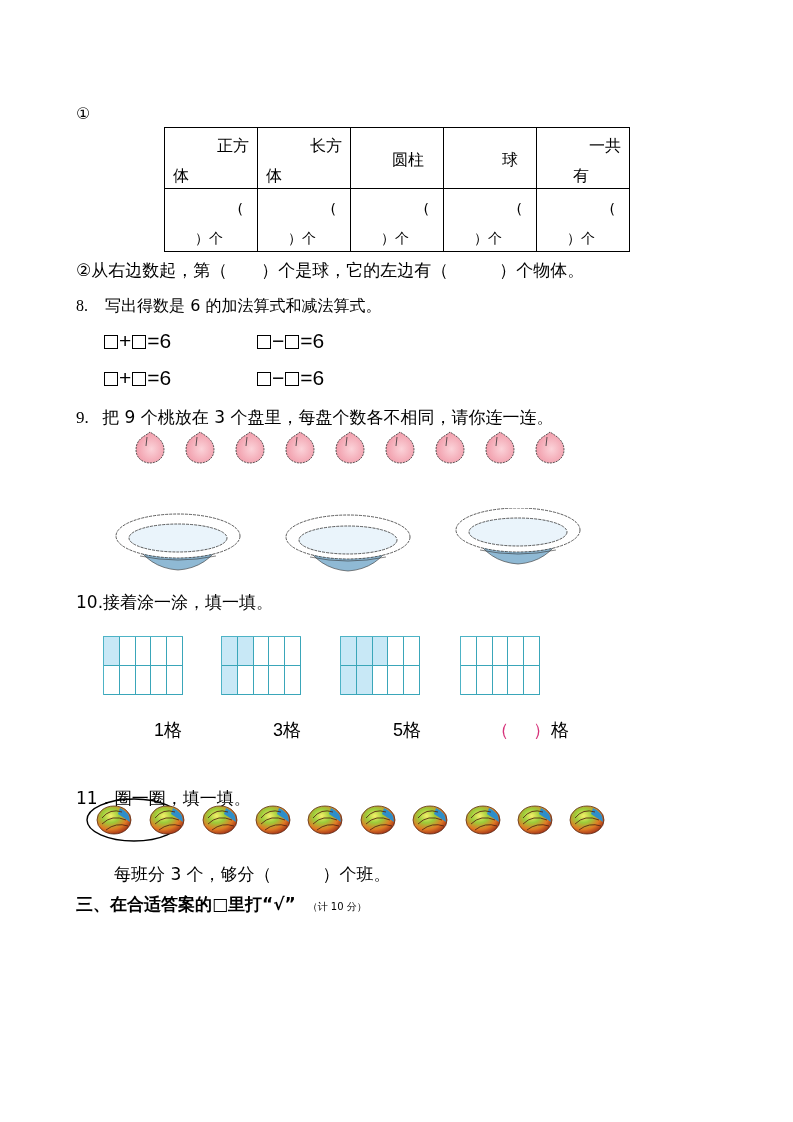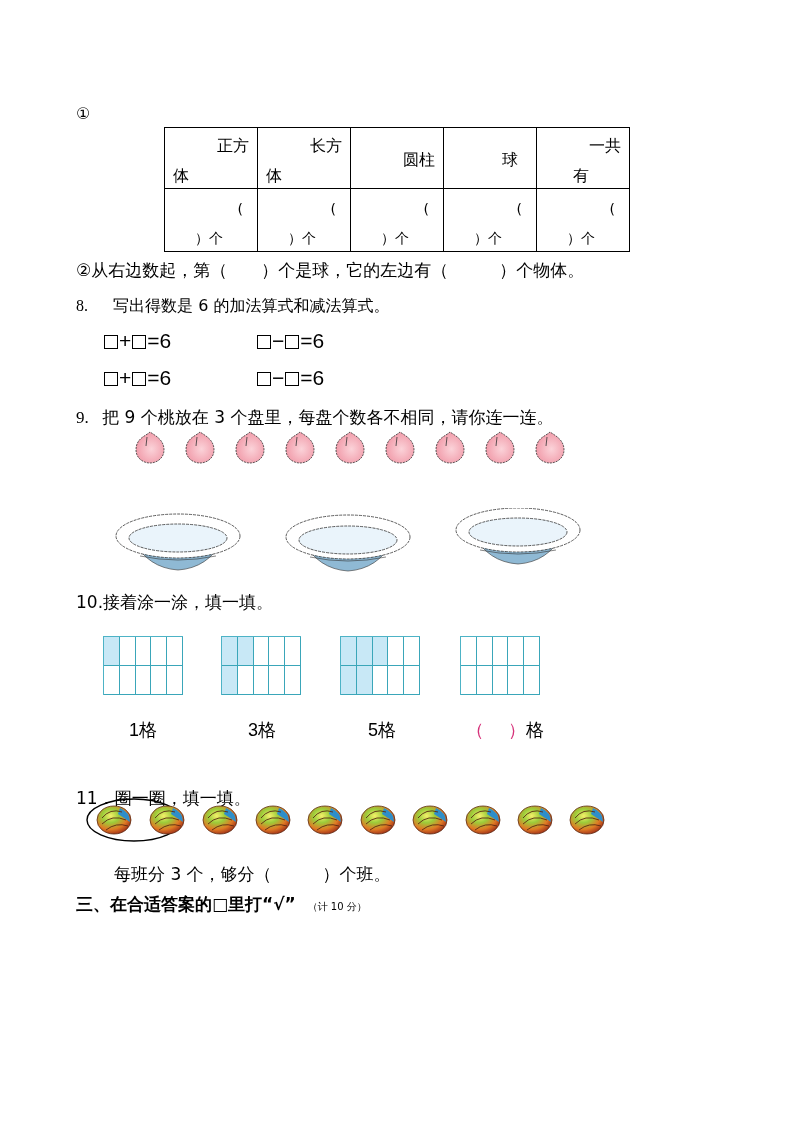--- a/index.html
+++ b/index.html
@@ -9,35 +9,35 @@
     .txt { font-size: 16px; line-height: 20px; white-space: nowrap; }
     .serif-num { font-family: "Liberation Serif", "DejaVu Serif", serif; }
 
     
     .shape-table { position: absolute; left: 164px; top: 127px; border-collapse: collapse; padding-left: 28px; }
     .shape-table td { border: 1px solid #000; width: 92px; padding: 0; font-size: 16px; vertical-align: top; position: relative; }
     .shape-table tr.head td { height: 60px; }
     .shape-table tr.vals td { height: 62px; }
     .cell-l1 { position: absolute; right: 8px; top: 8px; white-space: nowrap; }
     .cell-l2 { position: absolute; left: 8px; top: 38px; white-space: nowrap; }
-    .cell-mid { position: absolute; right: 8px; top: 22px; white-space: nowrap; }
+    .cell-mid { position: absolute; right: 19px; top: 22px; white-space: nowrap; }
     .cell-paren-open { position: absolute; right: 14px; top: 12px; font-size: 14px; }
     .cell-paren-close { position: absolute; left: 30px; top: 41px; font-size: 14px; white-space: nowrap; }
 
     .eq { font-family: "Liberation Sans", sans-serif; font-size: 21px; line-height: 24px; white-space: nowrap; }
     .sq { display: inline-block; width: 12px; height: 12px; border: 1px solid #000; vertical-align: -1px; margin: 0 1px; }
 
     
     .grid { position: absolute; width: 80px; height: 59px; display: grid;
             grid-template-columns: repeat(5, 1fr); grid-template-rows: repeat(2, 1fr);
             border-top: 1px solid #4db3c6; border-left: 1px solid #4db3c6; box-sizing: border-box; }
     .grid .c { border-right: 1px solid #3aa6b9; border-bottom: 1px solid #3aa6b9; }
     .grid .c.on { background: #c8e8f6; }
 
-    .grid-label { font-family: "Liberation Sans", sans-serif; font-size: 18px; white-space: nowrap; }
+    .grid-label { font-family: "Liberation Sans", sans-serif; font-size: 18px; white-space: nowrap; margin-left: 25px; }
     .pink { color: #d6327a; }
 
     .heading { font-weight: bold; font-size: 17px; white-space: nowrap; }
     .small-note { font-size: 10px; font-weight: normal; }
   </style>
 </head>
 <body>
 
 <div class="abs txt" style="left:76px; top:104px;">①</div>
 
@@ -85,21 +85,21 @@
       <span class="cell-paren-close">）个</span>
     </td>
   </tr>
 </tbody>
   </table>
 
 <div class="abs txt" style="left:76px; top:260px; font-size:17px;text-align:center;">②从右边数起，第（　　）个是球，它的左边有（　　　）个物体。</div>
 
 <div class="abs txt" style="left:76px; top:296px;">
   <span class="serif-num">8.</span>
-  <span style="margin-left:20px;">写出得数是 6 的加法算式和减法算式。</span>
+  <span style="margin-left:12px;">写出得数是 6 的加法算式和减法算式。</span>
 </div>
 
 <div class="abs eq" style="left:103px; top:329px;">
   <span class="sq"></span><span>+</span><span class="sq"></span><span>=6</span>
 </div>
 <div class="abs eq" style="left:256px; top:329px;">
   <span class="sq"></span><span>−</span><span class="sq"></span><span>=6</span>
 </div>
 <div class="abs eq" style="left:103px; top:366px;">
   <span class="sq"></span><span>+</span><span class="sq"></span><span>=6</span>

